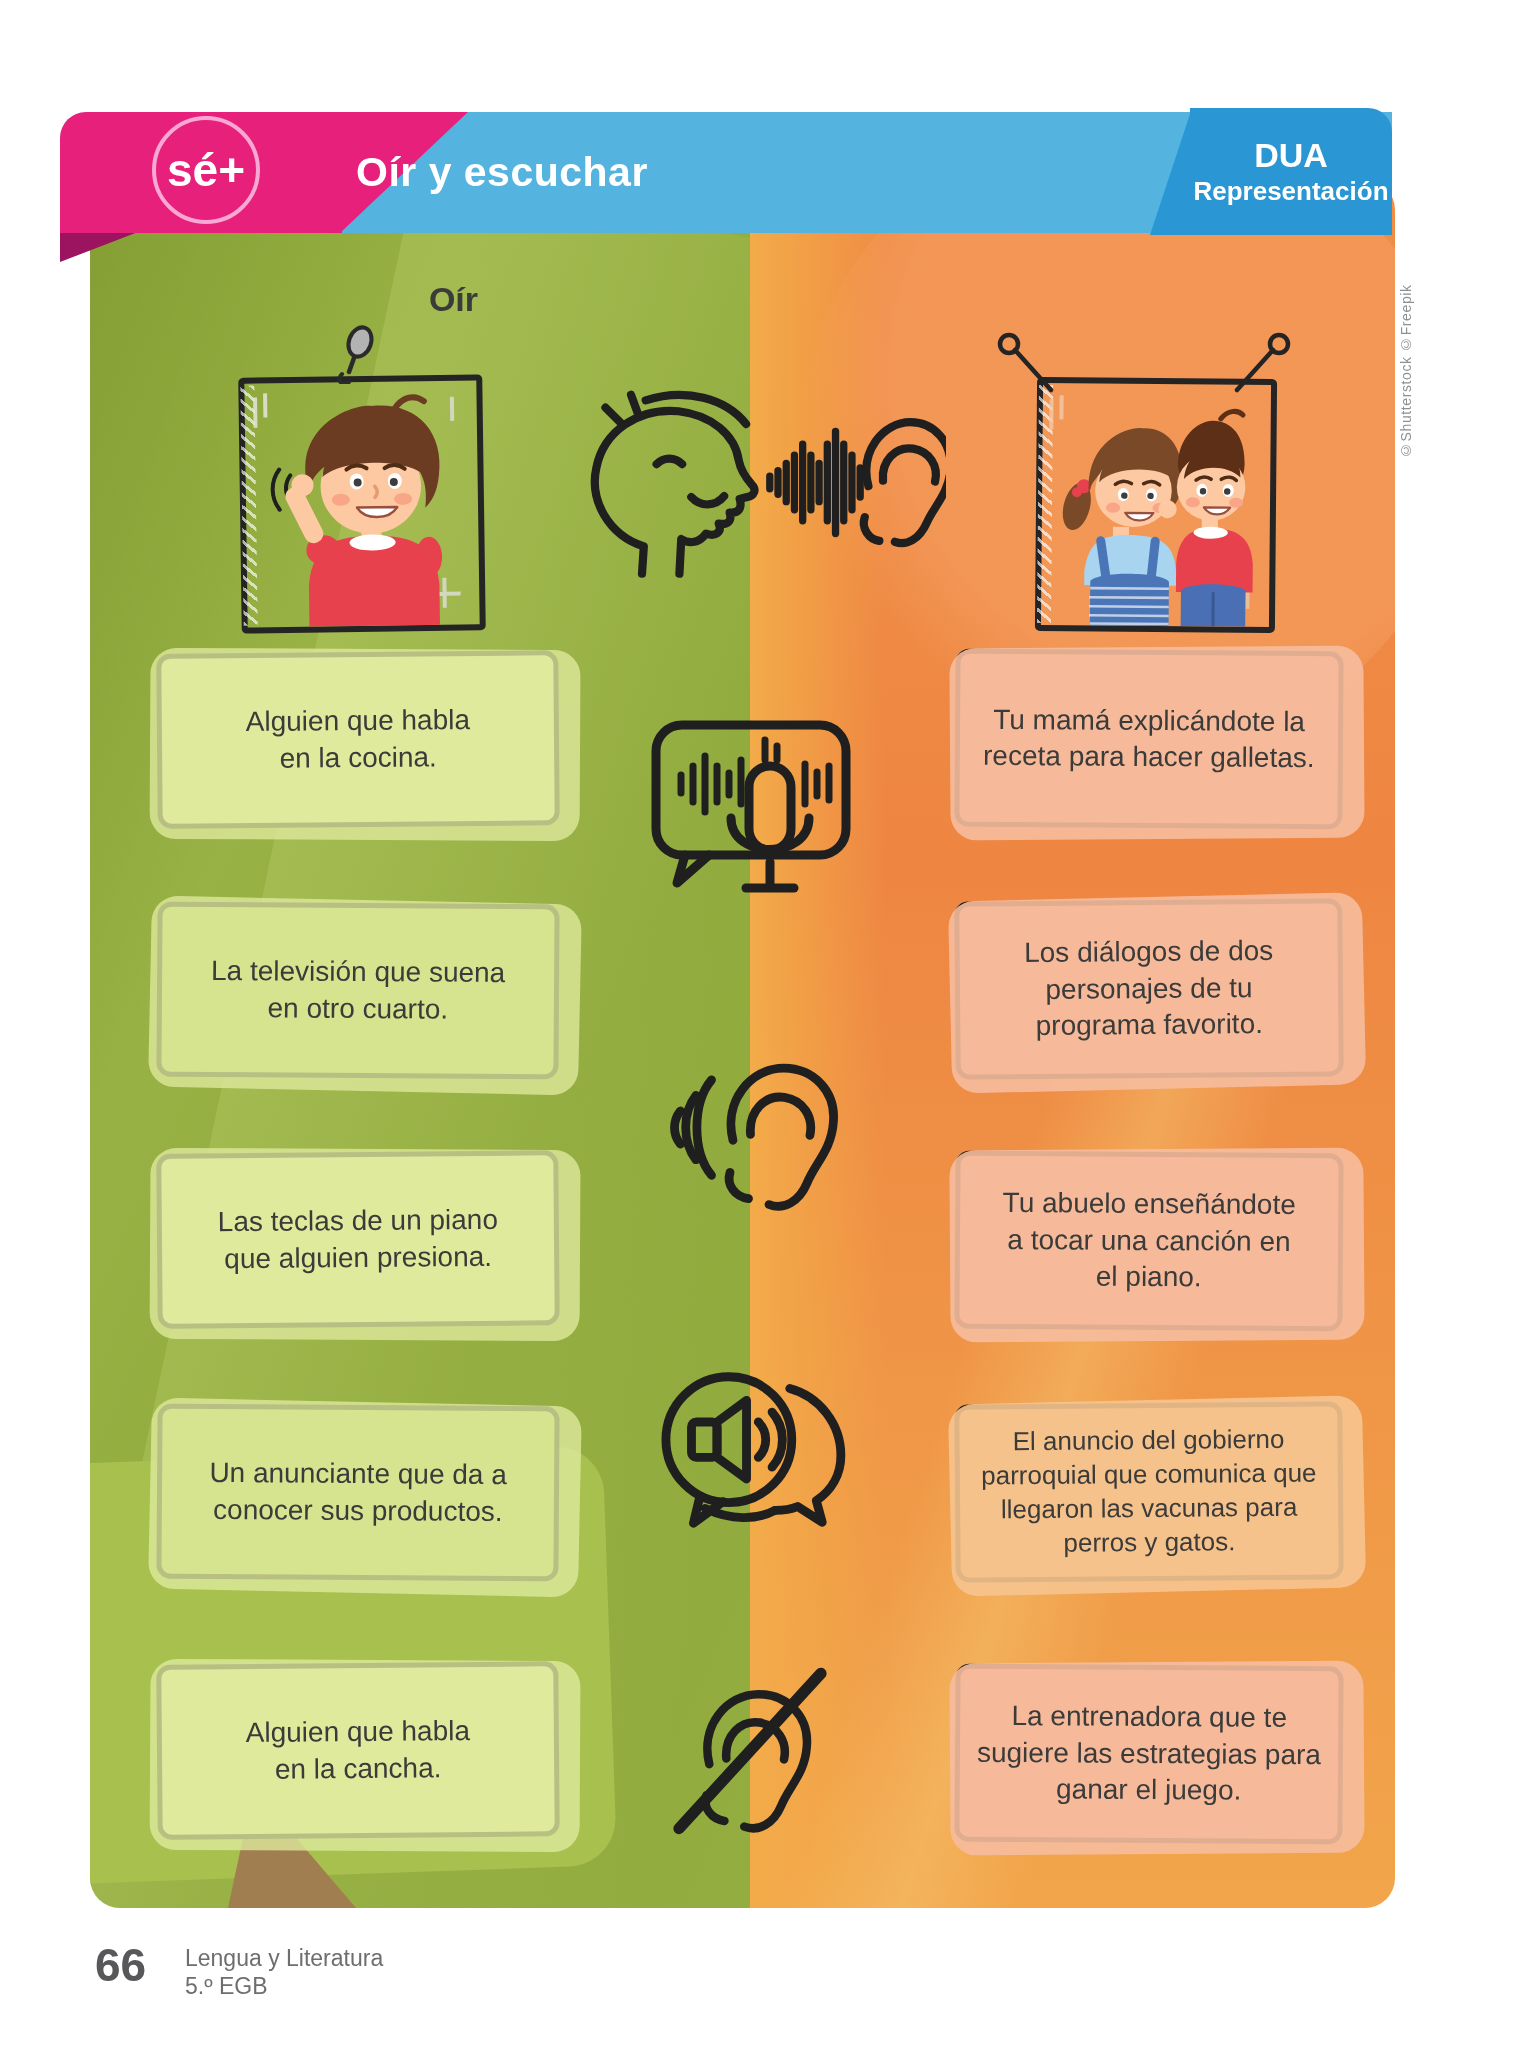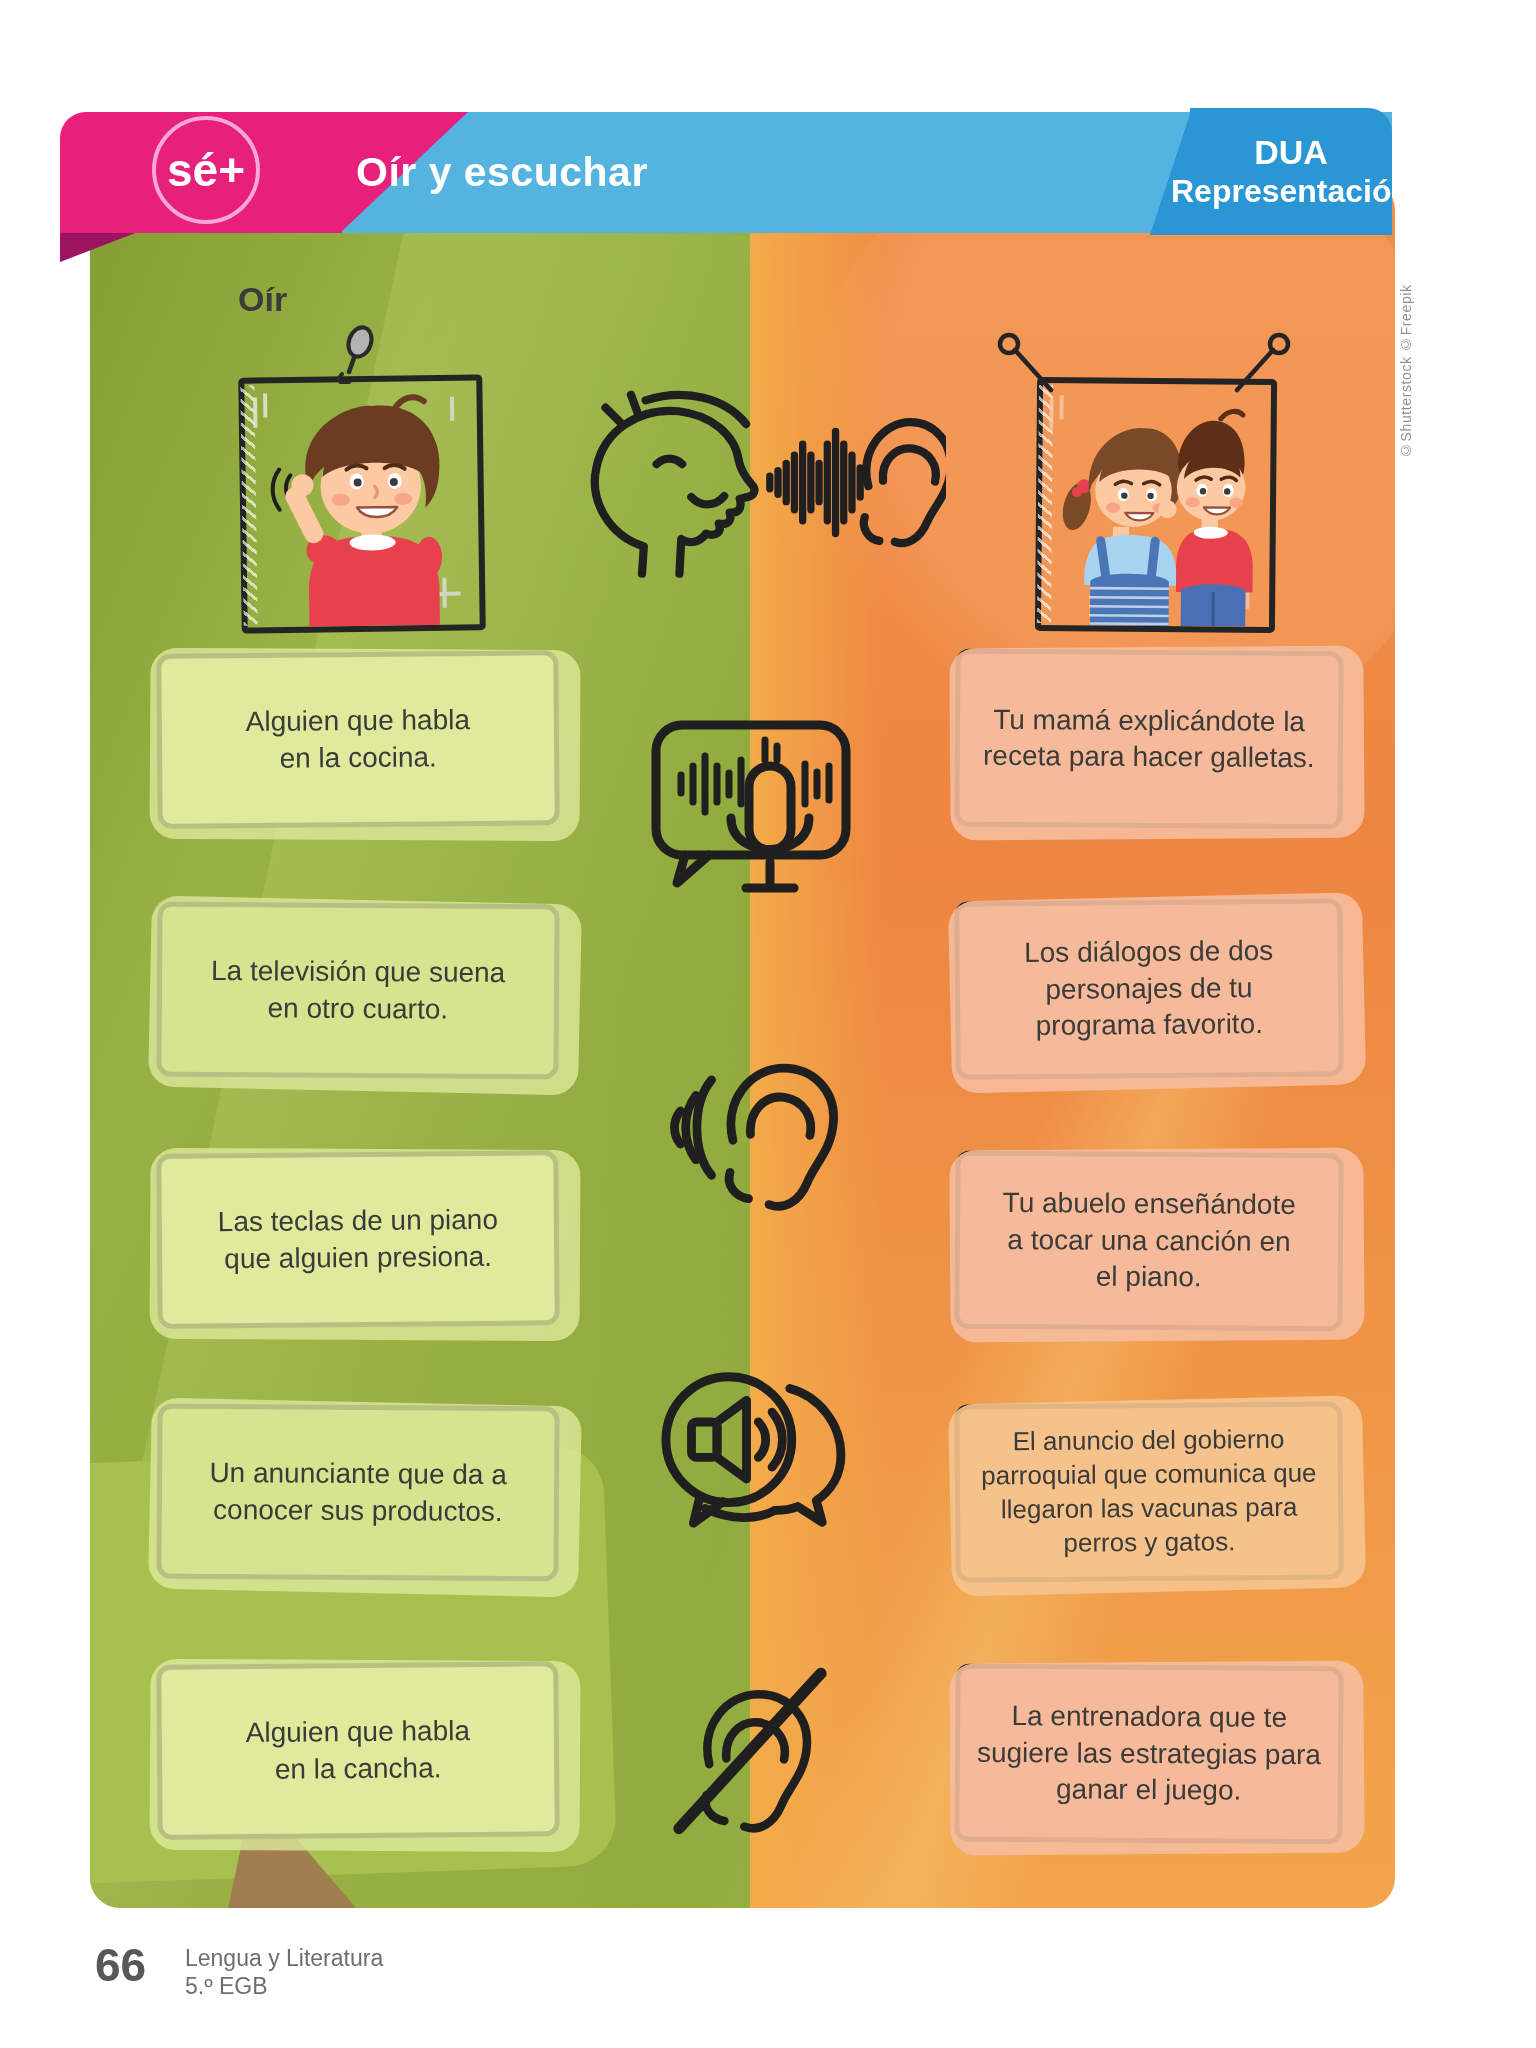--- a/index.html
+++ b/index.html
@@ -15,21 +15,21 @@
               clip-path:polygon(0 0,100% 0,0 100%);z-index:4;}
   .logo{position:absolute;left:152px;top:116px;width:100px;height:100px;border:4px solid #f9a8d4;border-radius:50%;
         z-index:7;display:flex;align-items:center;justify-content:center;color:#ffffff;font-weight:bold;font-size:46px;}
   .banner-title{position:absolute;left:356px;top:112px;height:121px;display:flex;align-items:center;
         font-size:41px;font-weight:bold;color:#ffffff;z-index:7;letter-spacing:0.5px;}
   .dua{position:absolute;left:1190px;top:108px;width:202px;height:127px;background:#2a96d3;border-radius:0 24px 0 0;
        z-index:7;display:flex;flex-direction:column;justify-content:center;align-items:center;color:#ffffff;font-weight:bold;}
   .dua-tri{position:absolute;left:1150px;top:108px;width:42px;height:127px;background:#2a96d3;
        clip-path:polygon(100% 0,100% 100%,0 100%);z-index:7;}
   .dua-line1{font-size:34px;line-height:1.15;}
-  .dua-line2{font-size:32px;}
+  .dua-line2{font-size:26px;}
 
   
   .panel{position:absolute;left:90px;top:180px;width:1305px;height:1728px;border-radius:30px;overflow:hidden;z-index:1;}
   .half{position:absolute;top:0;height:100%;overflow:hidden;}
   .half-green{left:0;width:660px;background:linear-gradient(115deg,#90aa3d 0%,#98b245 30%,#8ea83a 62%,#93ad41 100%);}
   .g-dark{position:absolute;left:-160px;top:-120px;width:560px;height:1200px;
           background:linear-gradient(100deg,rgba(116,142,40,0.55),rgba(116,142,40,0) 60%);transform:rotate(10deg);}
   .g-light{position:absolute;left:120px;top:60px;width:900px;height:1900px;
           background:linear-gradient(90deg,rgba(196,214,116,0.28),rgba(196,214,116,0) 65%);transform:rotate(12deg);}
   .g-blob{position:absolute;left:-50px;top:1275px;width:570px;height:420px;background:#a7c04e;border-radius:48px;transform:rotate(-2deg);}
@@ -37,21 +37,21 @@
           clip-path:polygon(12% 0,52% 0,100% 100%,0 100%);}
   .half-orange{left:660px;width:645px;background:linear-gradient(180deg,#ef8e45 0%,#ee8642 40%,#f09a48 78%,#f2a54b 100%);}
   .o-disc{position:absolute;left:50px;top:-60px;width:660px;height:640px;border-radius:50%;
           background:radial-gradient(circle at 60% 40%,rgba(243,151,87,0.95) 0 55%,rgba(243,151,87,0) 72%);}
   .o-strip{position:absolute;left:0;top:0;width:135px;height:100%;
           background:linear-gradient(90deg,#f3ab49,rgba(243,171,73,0));}
   .o-streak{position:absolute;left:170px;top:740px;width:230px;height:1150px;
           background:linear-gradient(90deg,rgba(246,198,112,0) 0%,rgba(246,198,112,0.45) 50%,rgba(246,198,112,0) 100%);transform:rotate(18deg);}
 
   
-  .col-heading{position:absolute;z-index:3;font-weight:bold;font-size:34px;color:#3b3b3a;text-align:left;line-height:1.14;}
+  .col-heading{position:absolute;z-index:3;font-weight:bold;font-size:34px;color:#3b3b3a;text-align:right;line-height:1.14;}
   .heading-left{left:148px;top:100px;width:240px;}
   .heading-right{left:903px;top:98px;width:315px;}
 
   
   .photo-frame{position:absolute;border:6px solid #242424;border-radius:5px;z-index:3;}
   .frame-left{left:150px;top:196px;width:232px;height:244px;transform:rotate(-0.8deg);}
   .frame-right{left:946px;top:198px;width:228px;height:242px;transform:rotate(0.5deg);}
   .hatch{position:absolute;left:-4px;top:2px;bottom:2px;width:14px;
          background:repeating-linear-gradient(40deg,rgba(255,255,255,0.65) 0 3px,rgba(255,255,255,0) 3px 9px);}
   .photo-frame svg.illu{position:absolute;left:0;top:0;width:100%;height:100%;}

